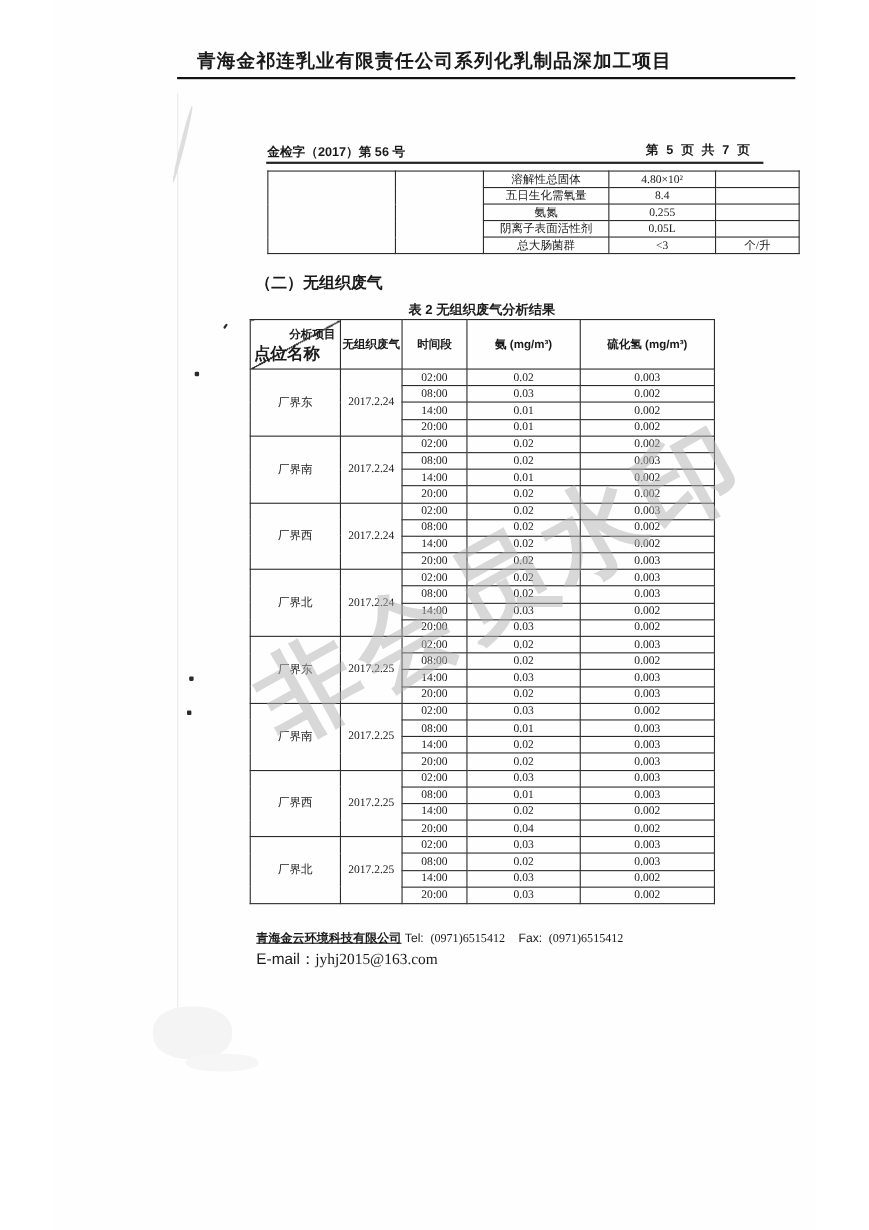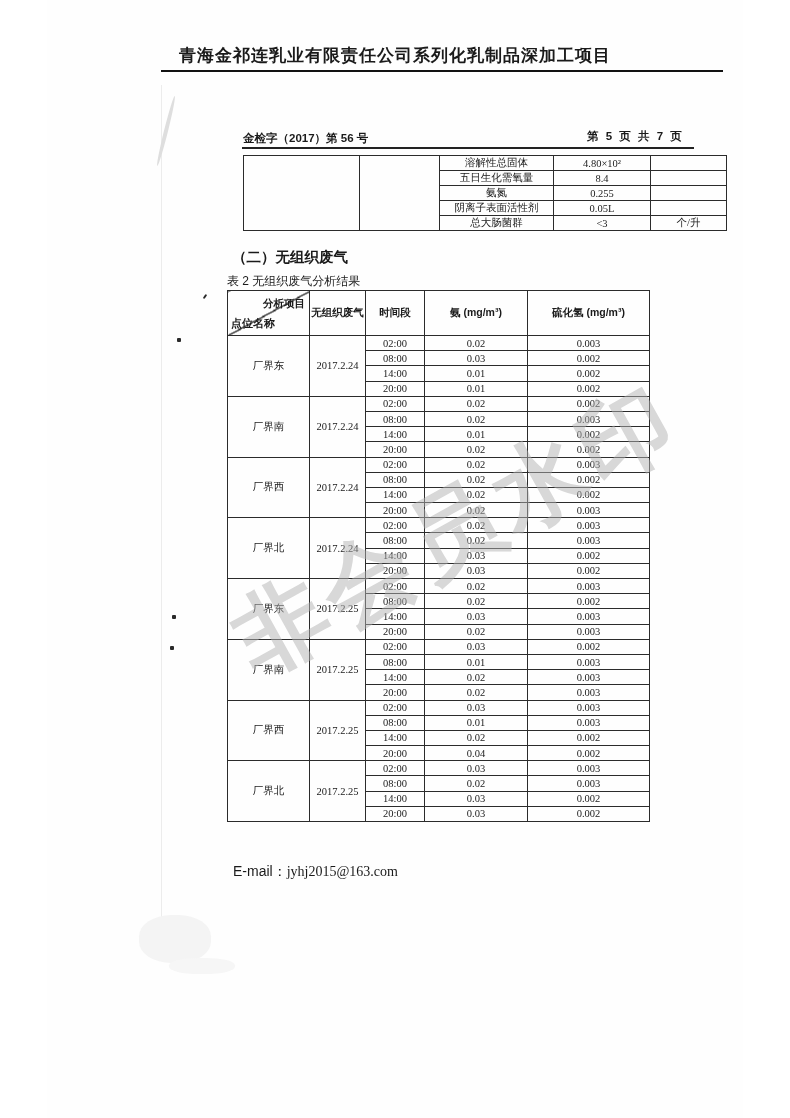--- a/index.html
+++ b/index.html
@@ -27,42 +27,42 @@
   .water-table td {
     border:1px solid #2b2b2b; height:12.8px; padding:0 2px;
     font-size:10.5px; text-align:center; overflow:hidden; white-space:nowrap;
   }
   .water-table td.wt-value, .water-table td.wt-unit { font-family:"Liberation Serif", serif; }
   .water-table td.wt-param { font-weight:normal; }
 
   .note { position:absolute; top:229px; left:196px; font-size:11px; font-weight:bold; }
 
   .section-heading { position:absolute; top:248px; left:185px; font-size:14.5px; font-weight:bold; }
-  .table-title { position:absolute; top:273px; left:180px; width:422px; font-size:12px; font-weight:normal; }
+  .table-title { position:absolute; top:273px; left:180px; width:422px; text-align:center; font-size:12px; font-weight:bold; }
 
   
   .gas-table {
     position:absolute; top:290px; left:180px; width:422px;
     border-collapse:collapse; table-layout:fixed; border:1.5px solid #222;
   }
   .gas-table th, .gas-table td { border:1px solid #2b2b2b; padding:0; overflow:hidden; }
   .gas-table th { height:44px; font-size:10.5px; font-weight:bold; text-align:center; }
   .gas-table td { height:14.2px; font-size:10.5px; text-align:center; white-space:nowrap; }
   .gt-time, .gt-nh3, .gt-h2s, .gt-date { font-family:"Liberation Serif", serif; }
   .gt-loc { font-size:11px; }
 
   th.diag {
     position:relative;
     background:linear-gradient(to bottom right,
       transparent calc(50% - 0.7px), #2b2b2b calc(50% - 0.7px),
       #2b2b2b calc(50% + 0.7px), transparent calc(50% + 0.7px));
     padding-left:24px;
   }
   .diag-top { position:absolute; top:6px; right:4px; font-size:10.5px; font-weight:bold; }
-  .diag-bottom { position:absolute; bottom:4px; left:3px; font-size:11px; font-weight:bold; }
+  .diag-bottom { position:absolute; bottom:4px; left:3px; font-size:15px; font-weight:bold; }
 
   
   .watermark {
     position:absolute; top:468px; left:118px; width:582px; text-align:center;
     font-size:92px; font-weight:bold; letter-spacing:6px;
     color:rgba(178,178,178,0.5);
     transform:rotate(-29deg);
     pointer-events:none; z-index:5; white-space:nowrap;
   }
 
@@ -335,20 +335,27 @@
         <tr>
           <td class="gt-time">20:00</td>
           <td class="gt-nh3">0.03</td>
           <td class="gt-h2s">0.002</td>
         </tr>
       </tbody>
   </table>
 
   <div class="watermark">非会员水印</div>
 
+  <div class="footer-line1">
+    <span class="company">青海金云环境科技有限公司</span>
+    <span>Tel:</span>&nbsp;
+    <span class="num">(0971)6515412</span>&nbsp;&nbsp;&nbsp;
+    <span>Fax:</span>&nbsp;
+    <span class="num">(0971)6515412</span>
+  </div>
   <div class="footer-line2">
     <span>E-mail：</span><span class="num">jyhj2015@163.com</span>
   </div>
 
   <div class="page-number">44</div>
 
   <div class="paper-edge"></div>
   <div class="smudge-top"></div>
   <div class="speck speck1"></div>
   <div class="speck speck2"></div>

